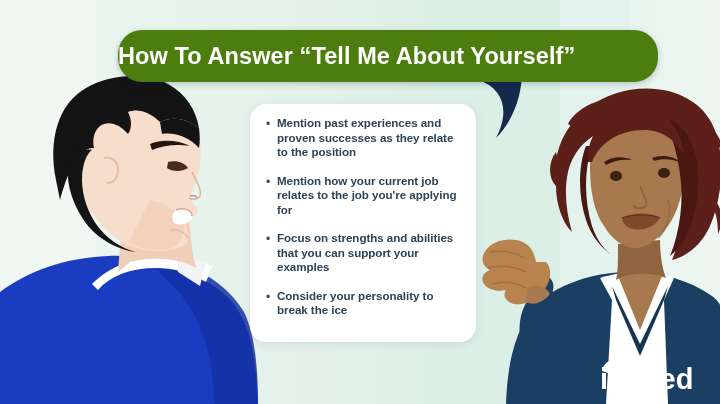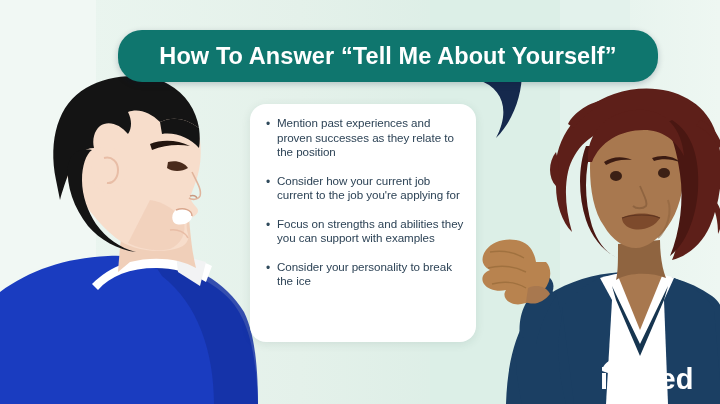--- a/index.html
+++ b/index.html
@@ -47,25 +47,25 @@
     background: #e3f2ec;
   }
 
   
   .title-pill {
     position: absolute;
     left: 118px;
     top: 30px;
     width: 540px;
     height: 52px;
-    background: #0f766e;
+    background: #4d7c0f;
     border-radius: 24px;
     display: flex;
     align-items: center;
-    justify-content: center;
+    justify-content: flex-start;
     box-shadow: 0 2px 6px rgba(10,25,50,0.22);
     z-index: 30;
   }
   .title-text {
     color: #ffffff;
     font-size: 23.5px;
     font-weight: bold;
     letter-spacing: 0.1px;
     white-space: nowrap;
   }
@@ -107,21 +107,21 @@
     color: #2f4a5c;
     font-size: 12px;
     line-height: 17.2px;
     width: 11px;
     flex: 0 0 11px;
   }
   .bullet-text {
     color: #2d4356;
     font-size: 11.6px;
     line-height: 14.5px;
-    font-weight: normal;
+    font-weight: bold;
     letter-spacing: -0.05px;
   }
 
   
   .people {
     position: absolute;
     inset: 0;
     z-index: 10;
   }
 
@@ -286,25 +286,25 @@
   </div>
 
   <div class="card">
     <div class="bullets">
       <div class="bullet">
         <span class="bullet-dot">•</span>
         <span class="bullet-text">Mention past experiences and proven successes as they relate to the position</span>
       </div>
       <div class="bullet">
         <span class="bullet-dot">•</span>
-        <span class="bullet-text">Consider how your current job current to the job you're applying for</span>
+        <span class="bullet-text">Mention how your current job relates to the job you're applying for</span>
       </div>
       <div class="bullet">
         <span class="bullet-dot">•</span>
-        <span class="bullet-text">Focus on strengths and abilities they you can support with examples</span>
+        <span class="bullet-text">Focus on strengths and abilities that you can support your examples</span>
       </div>
       <div class="bullet">
         <span class="bullet-dot">•</span>
         <span class="bullet-text">Consider your personality to break the ice</span>
       </div>
     </div>
   </div>
 
   <svg class="logo" width="104" height="38" viewBox="0 0 104 38">
     <path d="M4,13 C5,6 11,1 19,1 C22,1 25,2 27,3 C25,3 22,3 20,4

